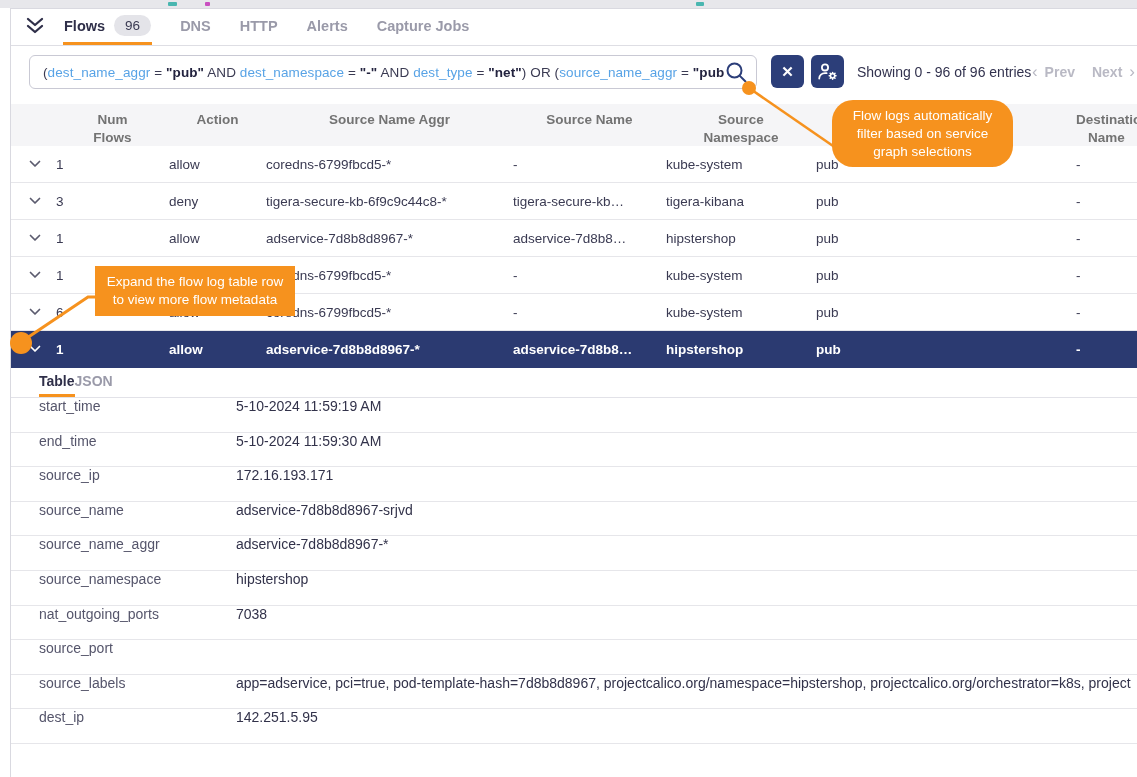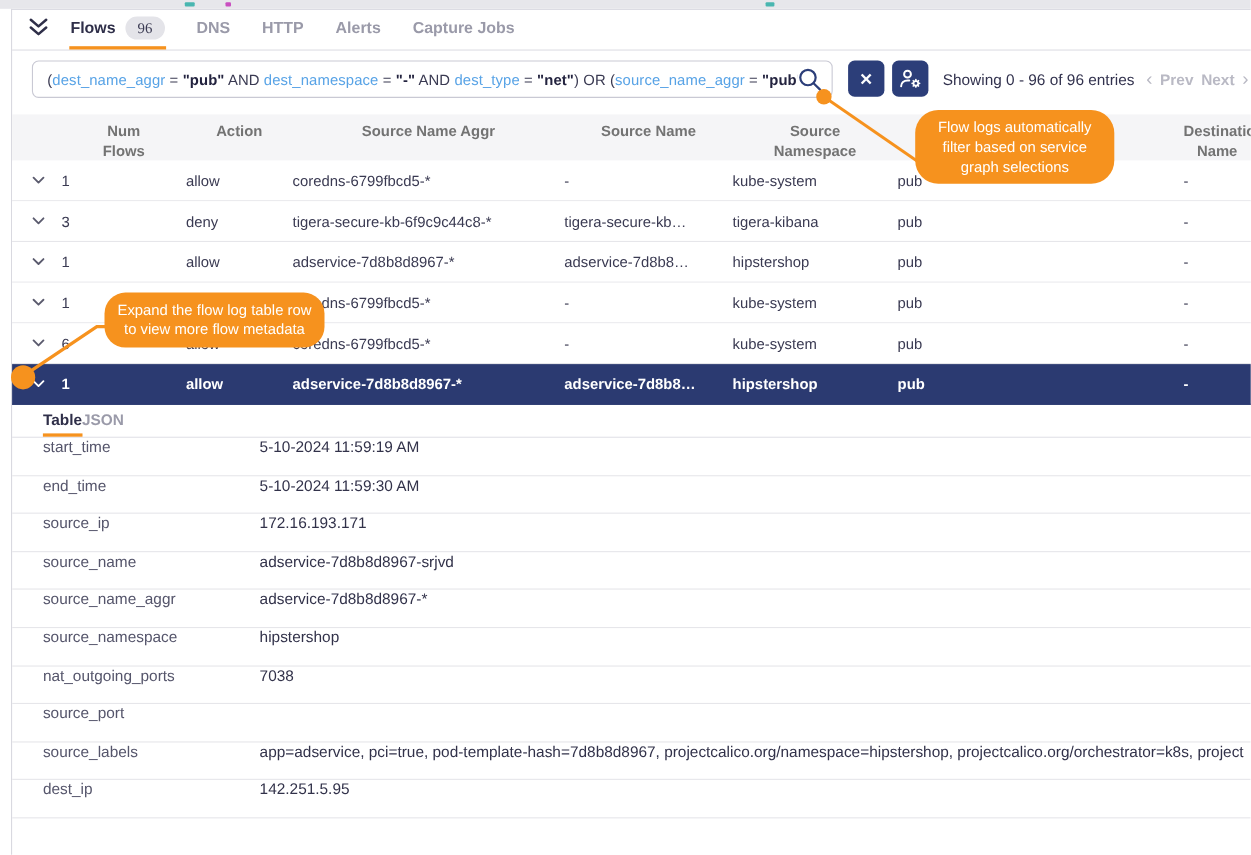--- a/index.html
+++ b/index.html
@@ -24,21 +24,21 @@
   }
   .collapse-btn { display:flex; align-items:center; margin-right:18px; cursor:pointer; }
   .tab {
     display:flex; align-items:center; gap:9px; margin-right:27px;
     border-bottom:3px solid transparent; font-weight:700; font-size:14.5px;
     color:#9a9aa9; cursor:pointer; padding:0 1px;
   }
   .tab.active { color:#2f2f49; border-bottom-color:#F6921E; }
   .tab-badge {
     background:#e4e4e9; color:#3a3a52; border-radius:12px; font-weight:400;
-    font-size:13.5px; padding:2px 11px; line-height:17px;font-family:Liberation Serif, serif;
+    font-size:13.5px; padding:2px 11px; line-height:17px;
   }
 
   
   .filterbar { position:absolute; left:0; right:0; top:37px; height:58px; }
   .searchbox {
     position:absolute; left:18px; top:9px; width:728px; height:34px;
     border:1px solid #c9c9d4; border-radius:6px; background:#fff;
     display:flex; align-items:center; padding:0 8px 0 13px; cursor:text;
   }
   .query { flex:1; white-space:nowrap; overflow:hidden; font-size:13.5px; letter-spacing:0.1px; }
@@ -98,21 +98,21 @@
   .dkey { width:197px; flex:0 0 197px; font-size:14px; color:#55556b; }
   .dval { flex:1; font-size:14px; color:#32324a; white-space:nowrap; overflow:hidden; }
 
   
   .overlay { position:absolute; left:0; top:0; width:1137px; height:777px; pointer-events:none; z-index:5; }
   .callout {
     position:absolute; z-index:6; background:#F6921E; color:#ffffff; text-align:center;
     font-size:13.5px; line-height:1.32; padding:7px 8px; pointer-events:none;
   }
   .callout-filter { left:832px; top:100px; width:181px;border-radius:21px; }
-  .callout-expand { left:95px; top:266px; width:200px;border-radius:19px; }
+  .callout-expand { left:95px; top:266px; width:200px; }
 </style>
 </head>
 <body>
 
 <div class="topstrip">
   <div class="speck" style="left:168px;width:9px;background:#49b6b0;"></div>
   <div class="speck" style="left:205px;width:5px;background:#c94fc0;"></div>
   <div class="speck" style="left:696px;width:8px;background:#49b6b0;"></div>
 </div>
 
@@ -176,21 +176,21 @@
             <line x1="18" y1="11.4" x2="13.2" y2="16.2"></line>
           </g>
           <circle cx="15.6" cy="13.8" r="2.1" fill="#2c3e79" stroke="#ffffff" stroke-width="1.5"></circle>
         </svg>
       </span>
     </button>
     <div class="showing">Showing 0 - 96 of 96 entries</div>
     <div class="pager">
       <span class="pg-chev">‹</span>
       <span>Prev</span>
-      <span style="margin-left:0;">Next</span>
+      <span style="margin-left:10px;">Next</span>
       <span class="pg-chev">›</span>
     </div>
   </div>
 
   <div class="gridrow thead">
     <div class="hcell"></div>
   <div class="hcell">Num
 Flows</div>
       <div class="hcell">Action</div>
       <div class="hcell">Source Name Aggr</div>

